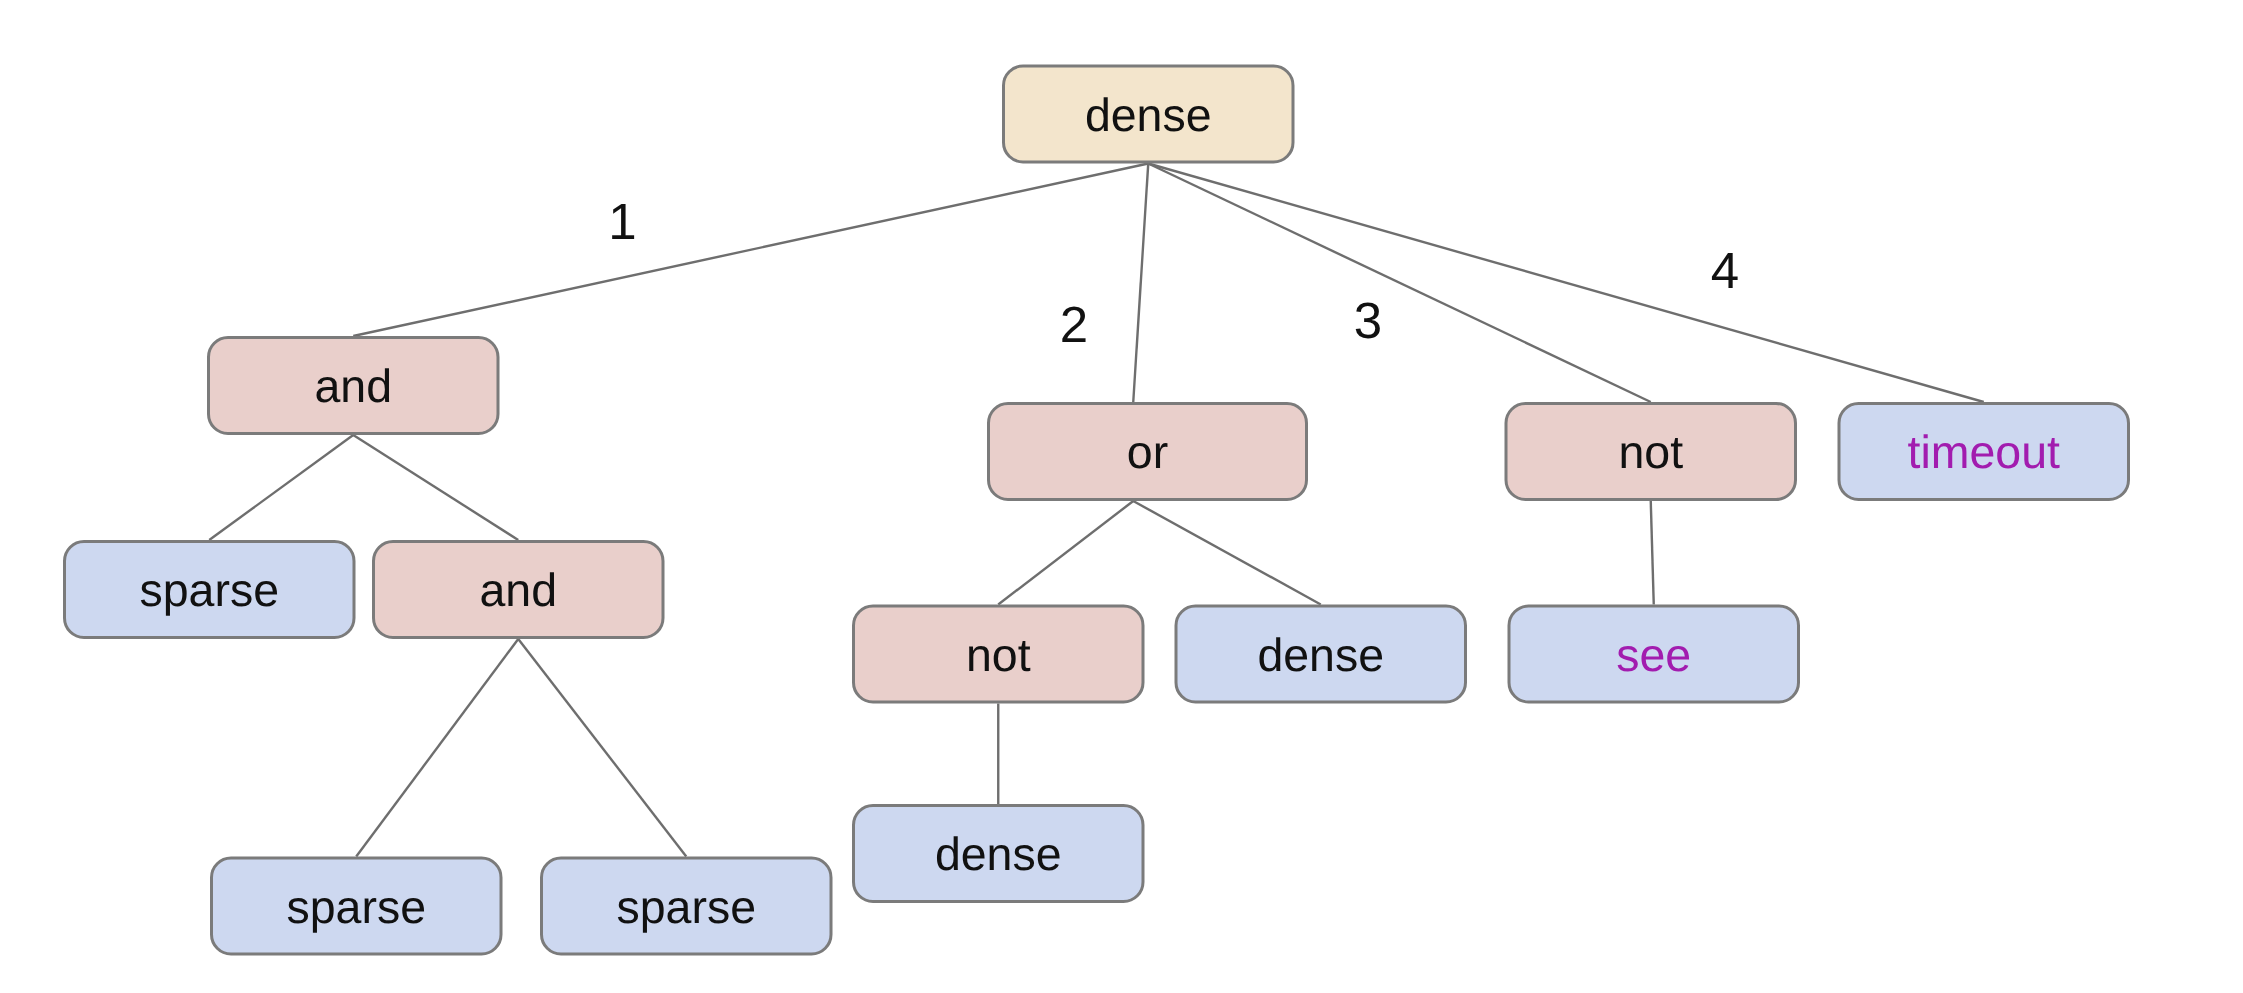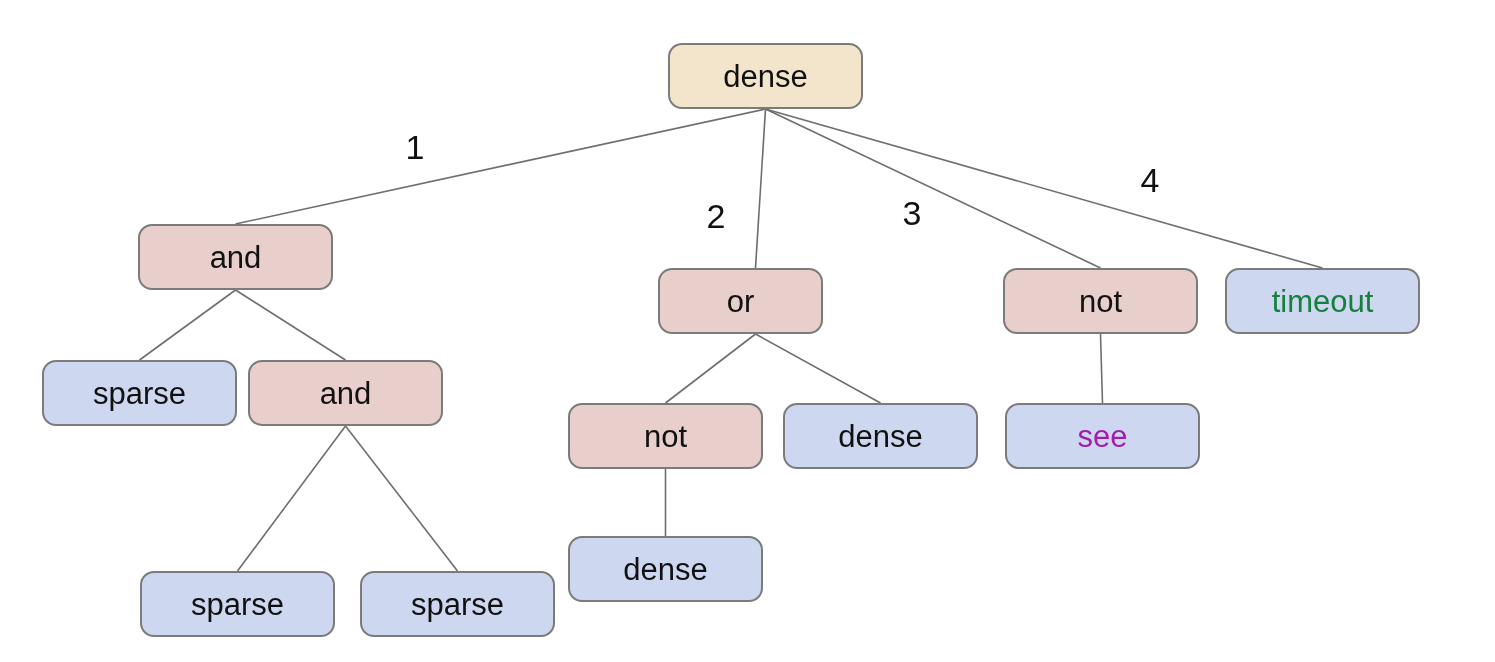--- a/index.html
+++ b/index.html
@@ -69,23 +69,23 @@
       <line x1="345.5" y1="426" x2="237.5" y2="571" stroke="#6e6e6e"></line>
       <line x1="345.5" y1="426" x2="457.5" y2="571" stroke="#6e6e6e"></line>
       <line x1="755.5" y1="334" x2="665.5" y2="403" stroke="#6e6e6e"></line>
       <line x1="755.5" y1="334" x2="880.5" y2="403" stroke="#6e6e6e"></line>
       <line x1="665.5" y1="469" x2="665.5" y2="536" stroke="#6e6e6e"></line>
       <line x1="1100.5" y1="334" x2="1102.5" y2="403" stroke="#6e6e6e"></line>
     </svg>
   <div id="node-layer">
       <div class="node" style="left: 668px; top: 43px; width: 195px; height: 66px; background: rgb(243, 229, 204); border-color: rgb(123, 123, 123); color: rgb(17, 17, 17);">dense</div>
       <div class="node" style="left: 138px; top: 224px; width: 195px; height: 66px; background: rgb(233, 207, 203); border-color: rgb(123, 123, 123); color: rgb(17, 17, 17);">and</div>
-      <div class="node" style="left: 658px; top: 268px; width: 165px; height: 66px; background: rgb(233, 207, 203); border-color: rgb(123, 123, 123); color: rgb(17, 17, 17);">or</div>
+      <div class="node" style="left: 658px; top: 268px; width: 214px; height: 66px; background: rgb(233, 207, 203); border-color: rgb(123, 123, 123); color: rgb(17, 17, 17);">or</div>
       <div class="node" style="left: 1003px; top: 268px; width: 195px; height: 66px; background: rgb(233, 207, 203); border-color: rgb(123, 123, 123); color: rgb(17, 17, 17);">not</div>
-      <div class="node" style="left: 1225px; top: 268px; width: 195px; height: 66px; background: rgb(205, 216, 240); border-color: rgb(123, 123, 123); color: #15803d;">timeout</div>
+      <div class="node" style="left: 1225px; top: 268px; width: 195px; height: 66px; background: rgb(205, 216, 240); border-color: rgb(123, 123, 123); color: #a21caf;">timeout</div>
       <div class="node" style="left: 42px; top: 360px; width: 195px; height: 66px; background: rgb(205, 216, 240); border-color: rgb(123, 123, 123); color: rgb(17, 17, 17);">sparse</div>
       <div class="node" style="left: 248px; top: 360px; width: 195px; height: 66px; background: rgb(233, 207, 203); border-color: rgb(123, 123, 123); color: rgb(17, 17, 17);">and</div>
       <div class="node" style="left: 568px; top: 403px; width: 195px; height: 66px; background: rgb(233, 207, 203); border-color: rgb(123, 123, 123); color: rgb(17, 17, 17);">not</div>
       <div class="node" style="left: 783px; top: 403px; width: 195px; height: 66px; background: rgb(205, 216, 240); border-color: rgb(123, 123, 123); color: rgb(17, 17, 17);">dense</div>
       <div class="node" style="left: 1005px; top: 403px; width: 195px; height: 66px; background: rgb(205, 216, 240); border-color: rgb(123, 123, 123); color: #a21caf;">see</div>
       <div class="node" style="left: 140px; top: 571px; width: 195px; height: 66px; background: rgb(205, 216, 240); border-color: rgb(123, 123, 123); color: rgb(17, 17, 17);">sparse</div>
       <div class="node" style="left: 360px; top: 571px; width: 195px; height: 66px; background: rgb(205, 216, 240); border-color: rgb(123, 123, 123); color: rgb(17, 17, 17);">sparse</div>
       <div class="node" style="left: 568px; top: 536px; width: 195px; height: 66px; background: rgb(205, 216, 240); border-color: rgb(123, 123, 123); color: rgb(17, 17, 17);">dense</div>
     </div>
 </div>

